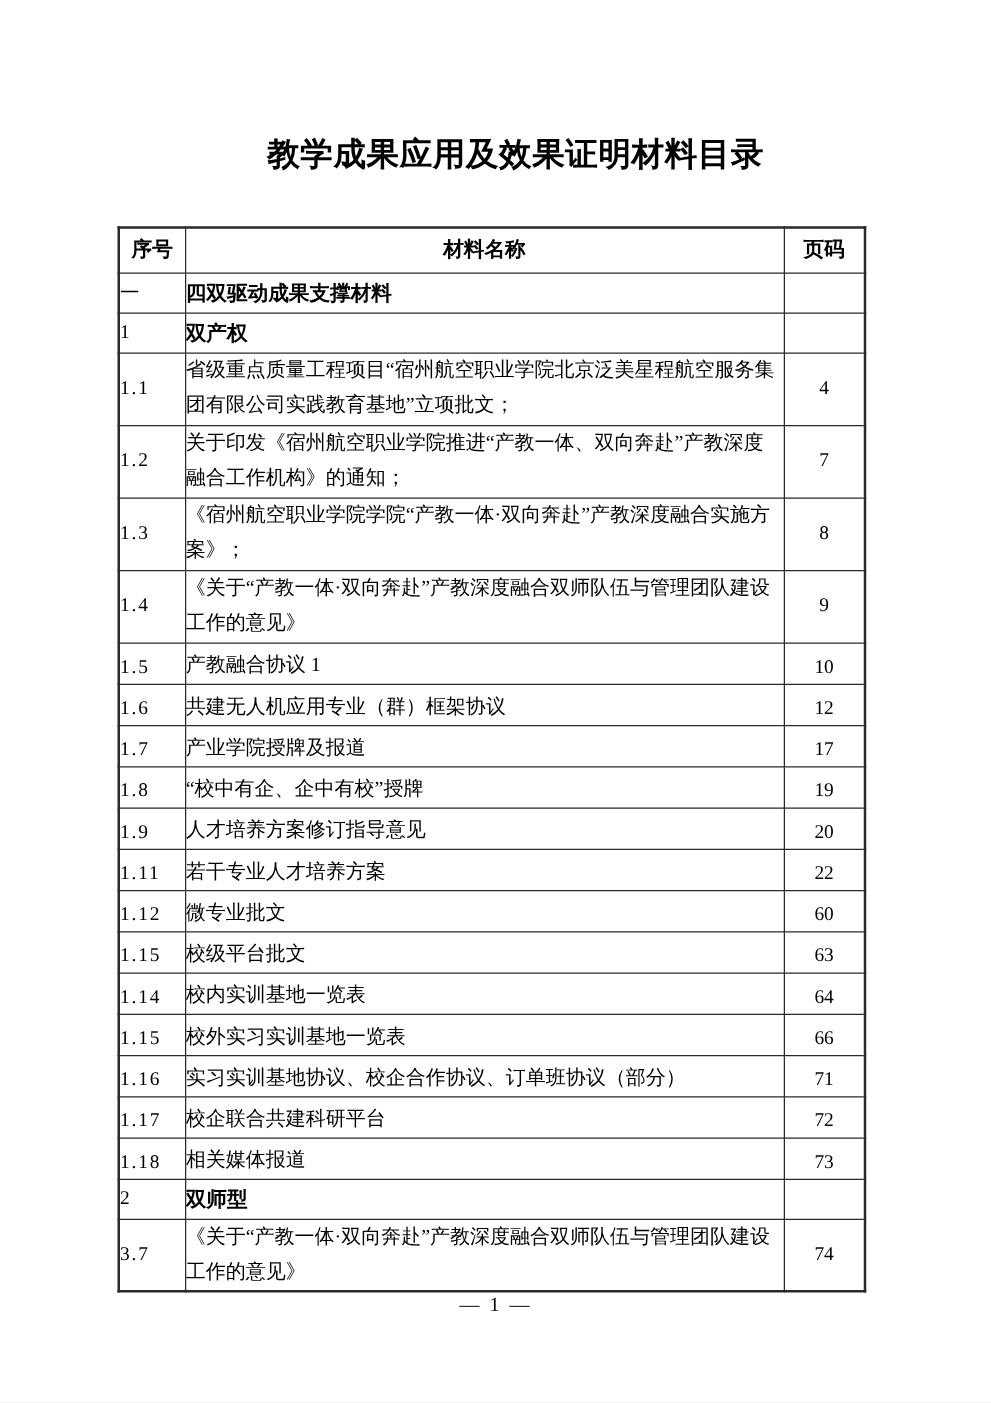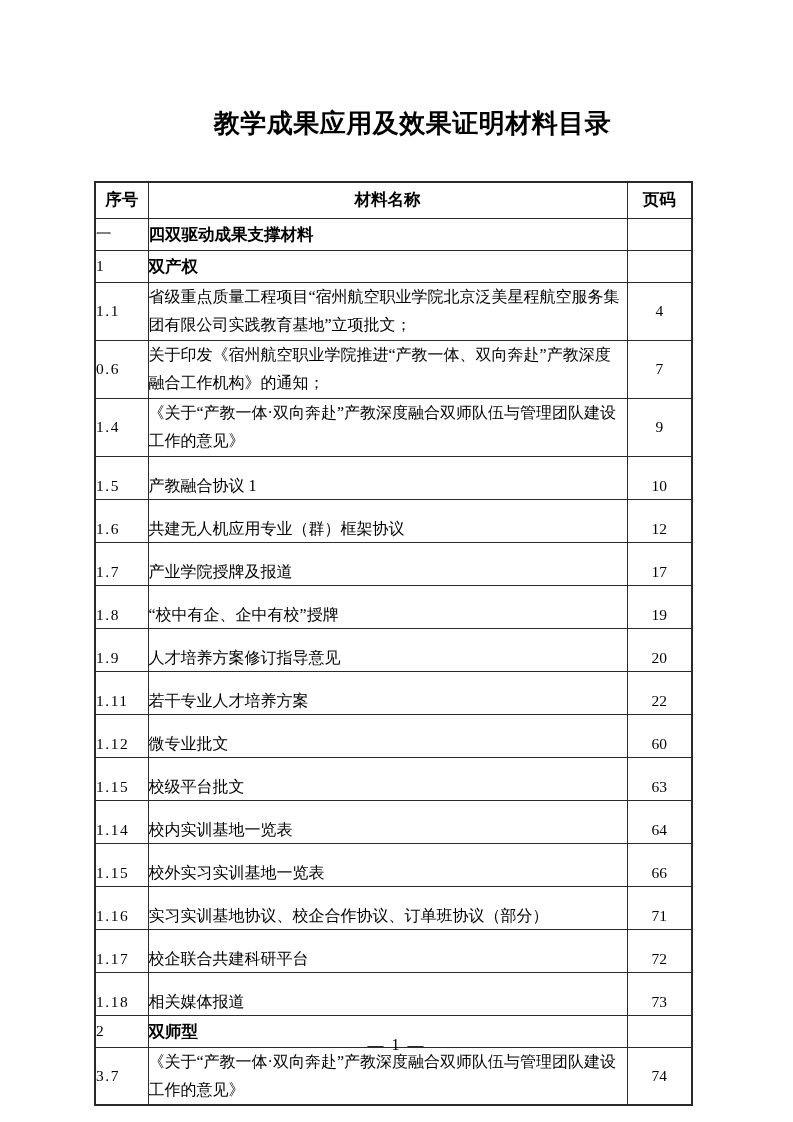--- a/index.html
+++ b/index.html
@@ -71,21 +71,21 @@
     text-align: left;
   }
   td.pg {
     text-align: center;
     font-size: 15.5px;
   }
   
   tr.section td.material { font-weight: bold; vertical-align: middle; font-size: 16.5px; }
   tr.section td.no       { vertical-align: middle; }
   
-  tr.single td.material { vertical-align: top; padding-top: 15px; white-space: nowrap; }
+  tr.single td.material { vertical-align: top; padding-top: 4px; white-space: nowrap; }
   tr.single td.no       { vertical-align: bottom; padding-bottom: 4px; }
   tr.single td.pg       { vertical-align: bottom; padding-bottom: 4px; }
   
   tr.double td.material { vertical-align: middle; line-height: 28px; }
   tr.double td.no       { vertical-align: middle; }
   tr.double td.pg       { vertical-align: middle; }
 
   .page-footer {
     position: absolute;
     top: 1036px;
@@ -126,23 +126,28 @@
           <td class="no">1</td>
           <td class="material">双产权</td>
           <td class="pg"></td>
         </tr>
         <tr class="double">
           <td class="no">1.1</td>
           <td class="material">省级重点质量工程项目“宿州航空职业学院北京泛美星程航空服务集团有限公司实践教育基地”立项批文；</td>
           <td class="pg">4</td>
         </tr>
         <tr class="double">
-          <td class="no">0.6</td>
+          <td class="no">1.2</td>
           <td class="material">关于印发《宿州航空职业学院推进“产教一体、双向奔赴”产教深度融合工作机构》的通知；</td>
           <td class="pg">7</td>
+        </tr>
+        <tr class="double">
+          <td class="no">1.3</td>
+          <td class="material">《宿州航空职业学院学院“产教一体·双向奔赴”产教深度融合实施方案》；</td>
+          <td class="pg">8</td>
         </tr>
         <tr class="double">
           <td class="no">1.4</td>
           <td class="material">《关于“产教一体·双向奔赴”产教深度融合双师队伍与管理团队建设工作的意见》</td>
           <td class="pg">9</td>
         </tr>
         <tr class="single">
           <td class="no">1.5</td>
           <td class="material">产教融合协议 1</td>
           <td class="pg">10</td>

